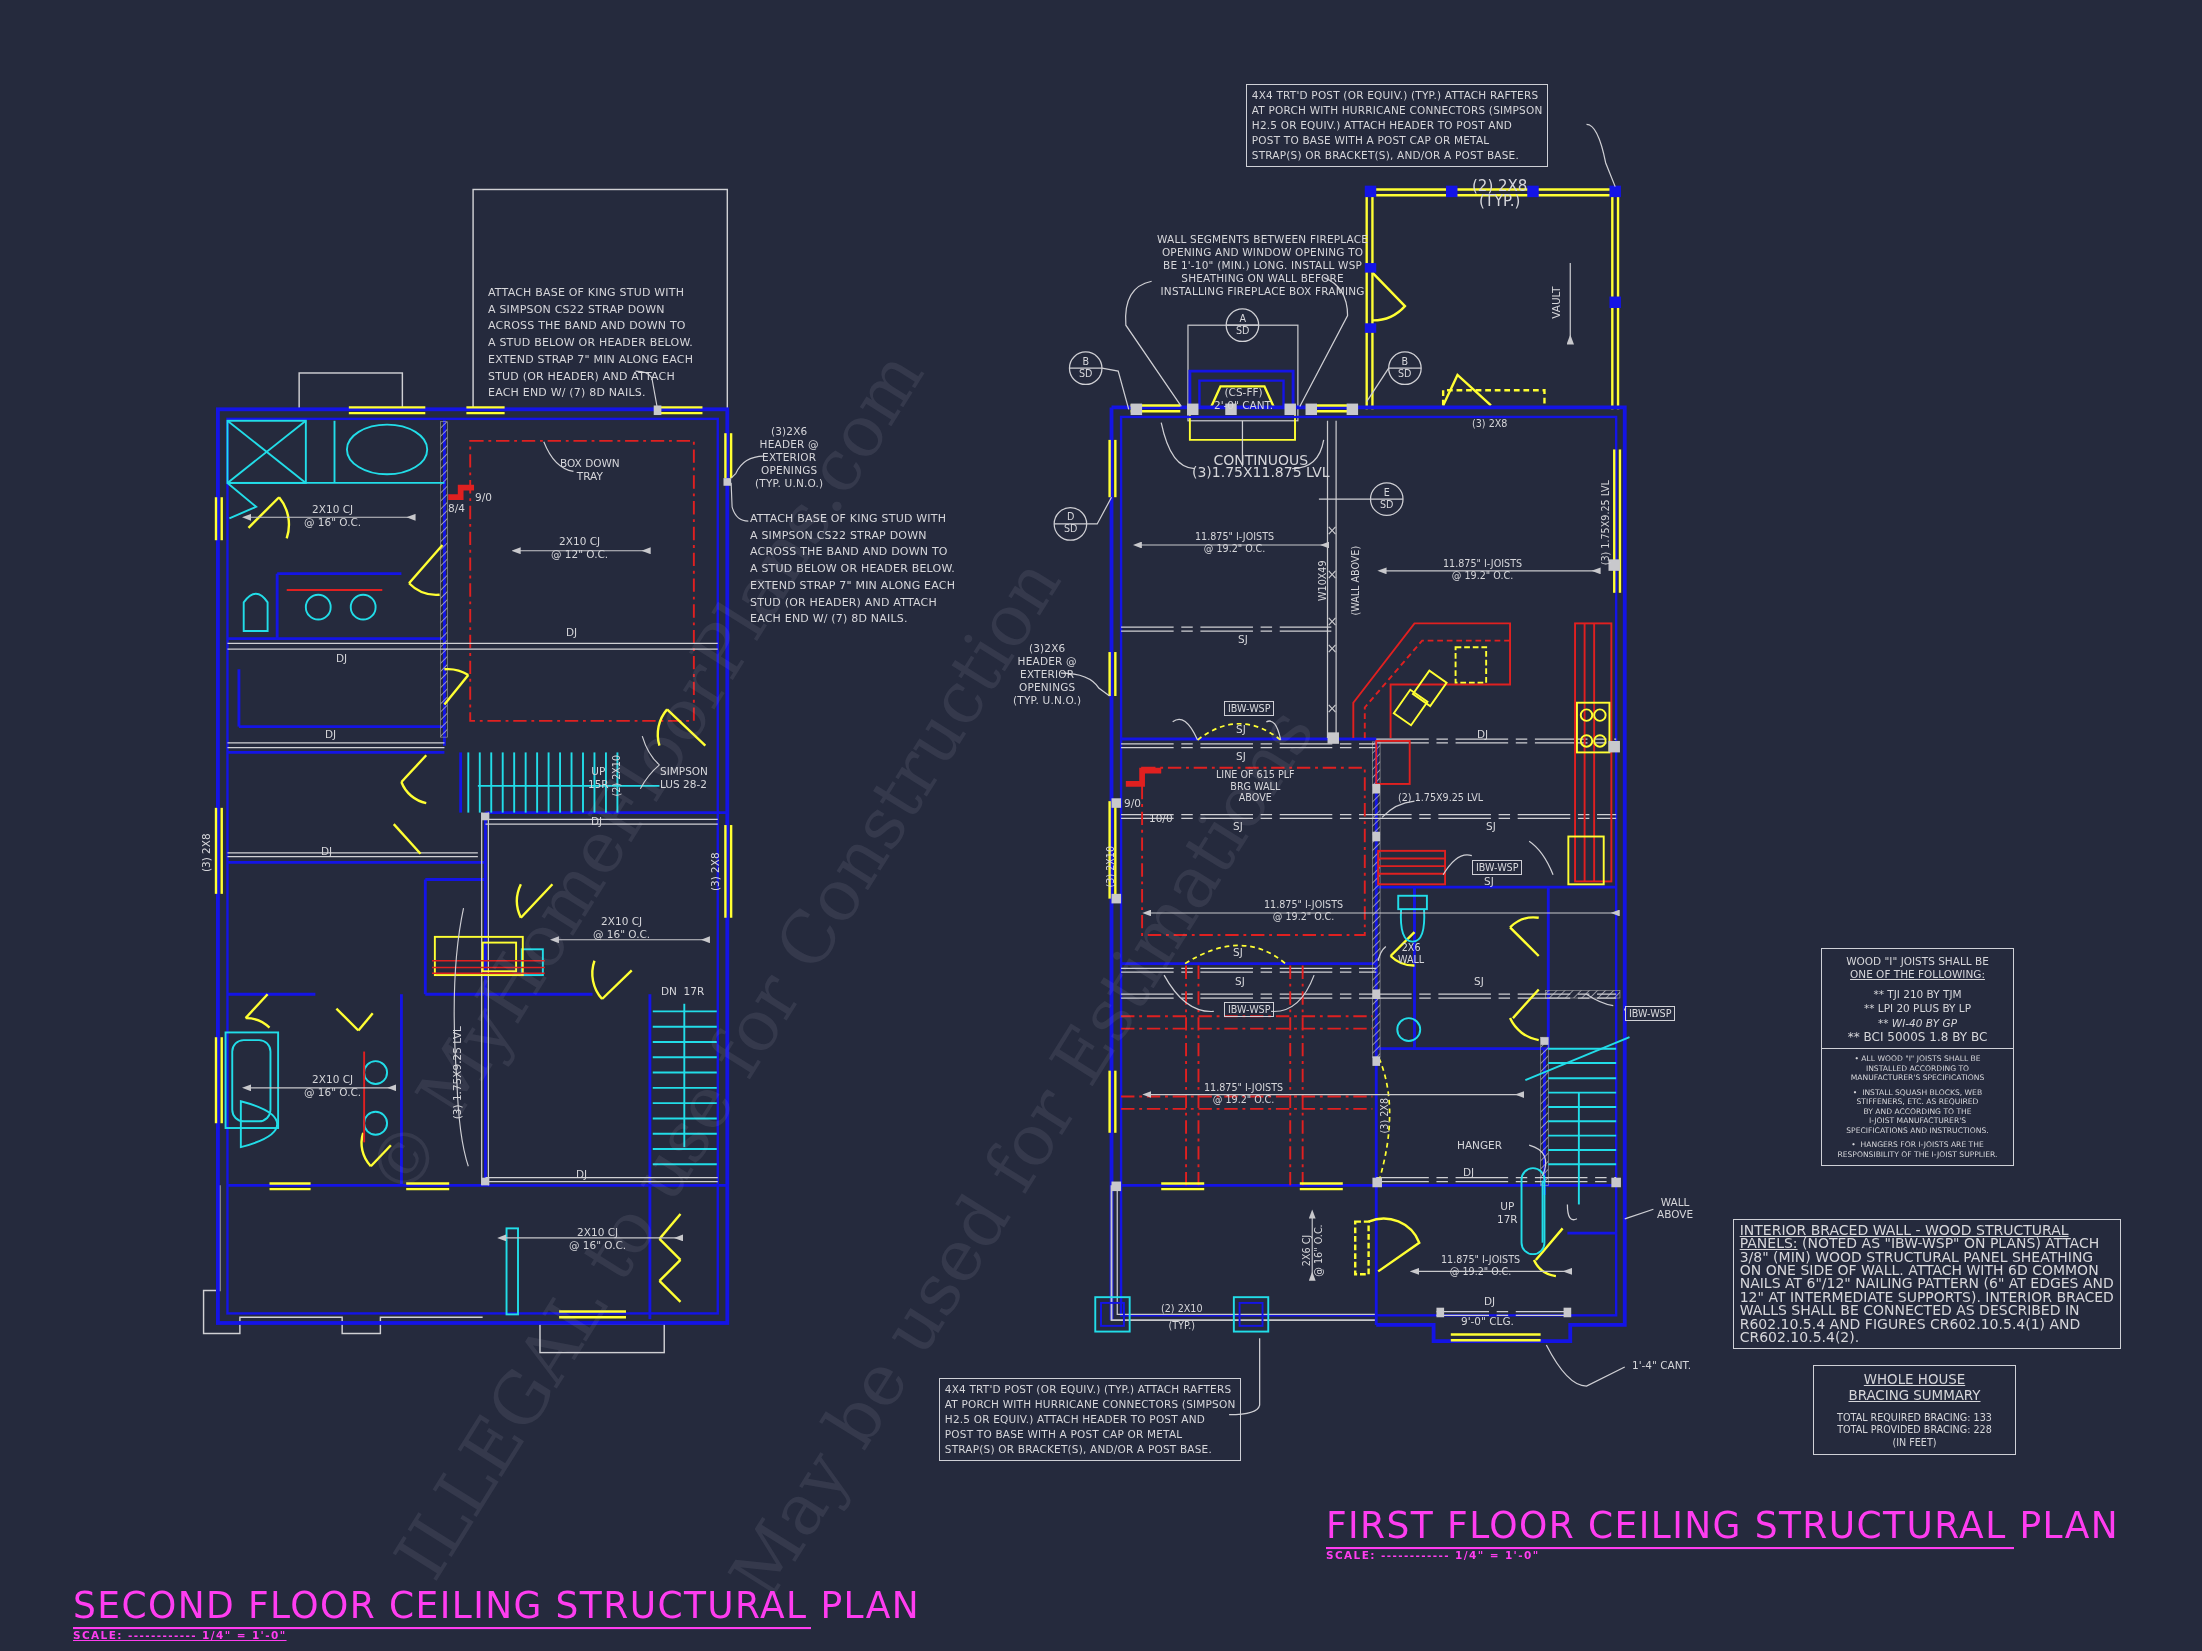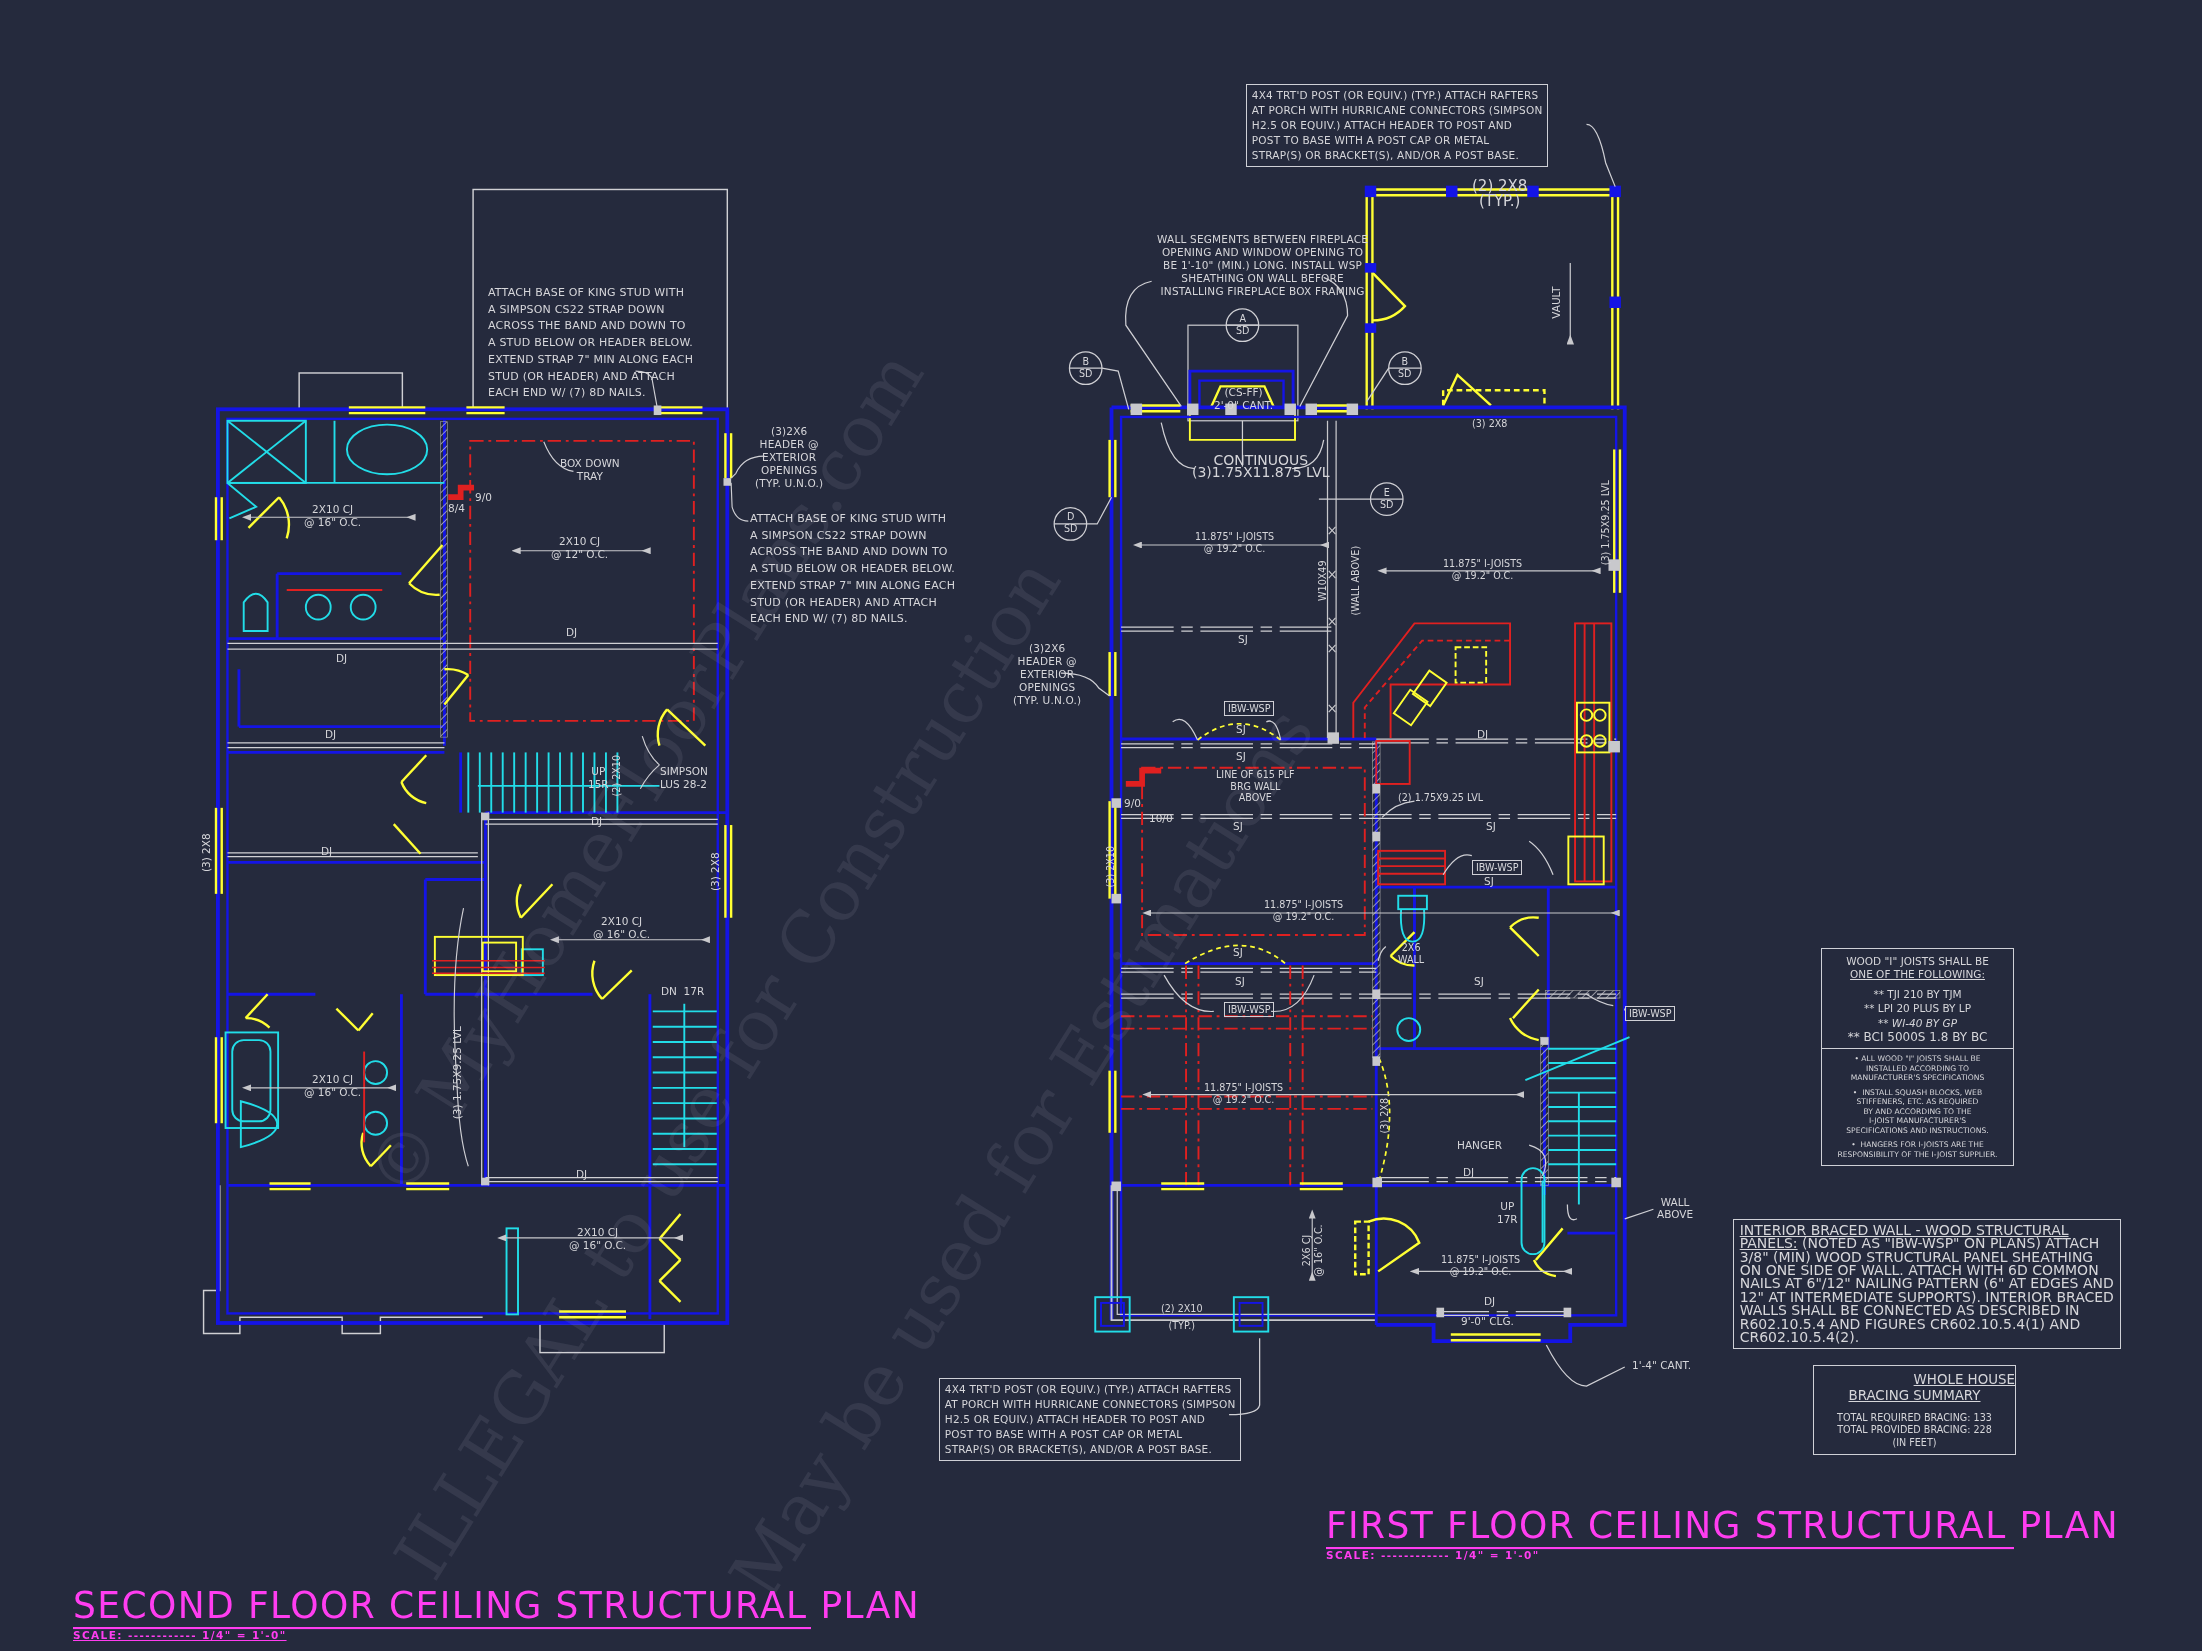--- a/index.html
+++ b/index.html
@@ -652,21 +652,21 @@
     <div style="white-space:pre;">•  HANGERS FOR I-JOISTS ARE THE
 RESPONSIBILITY OF THE I-JOIST SUPPLIER.</div>
   </div>
 </div>
 
 <div class="abs" style="left:1733px;top:1219px;width:375px;border:1.4px solid #cfd0d6;padding:3.8px 5.7px;color:#d6d6da;font-size:14px;line-height:13.4px;text-transform:uppercase;">
   <span style="text-decoration:underline;">INTERIOR BRACED WALL - WOOD STRUCTURAL PANELS:</span><span> (NOTED AS "IBW-WSP" ON PLANS) ATTACH 3/8" (MIN) WOOD STRUCTURAL PANEL SHEATHING ON ONE SIDE OF WALL. ATTACH WITH 6d COMMON NAILS AT 6"/12" NAILING PATTERN (6" AT EDGES AND 12" AT INTERMEDIATE SUPPORTS).  INTERIOR BRACED WALLS SHALL BE CONNECTED AS DESCRIBED IN R602.10.5.4 AND FIGURES CR602.10.5.4(1) AND CR602.10.5.4(2).</span>
 </div>
 
 <div class="abs" style="left:1813px;top:1365px;width:201px;border:1.4px solid #cfd0d6;text-align:center;color:#d6d6da;text-transform:uppercase;padding:5.7px 0 4.8px;">
-  <div style="font-size:13.4px;line-height:16.3px;text-decoration:underline;text-align:right;">WHOLE HOUSE</div>
+  <div style="font-size:13.4px;line-height:16.3px;text-decoration:underline;">WHOLE HOUSE</div>
   <div style="font-size:13.4px;line-height:16.3px;text-decoration:underline;margin-bottom:7.6px;">BRACING SUMMARY</div>
   <div style="font-size:9.6px;line-height:12.4px;">TOTAL REQUIRED BRACING: 133</div>
   <div style="font-size:9.6px;line-height:12.4px;">TOTAL PROVIDED BRACING: 228</div>
   <div style="font-size:9.6px;line-height:12.4px;">(IN FEET)</div>
 </div>
 
 <div class="title" style="left:73px;top:1584px;text-decoration:underline;">
   <span class="main" style="width:738px;">SECOND FLOOR CEILING STRUCTURAL PLAN</span>
   <span class="scale">SCALE: ------------ 1/4" = 1'-0"</span>
 </div>

